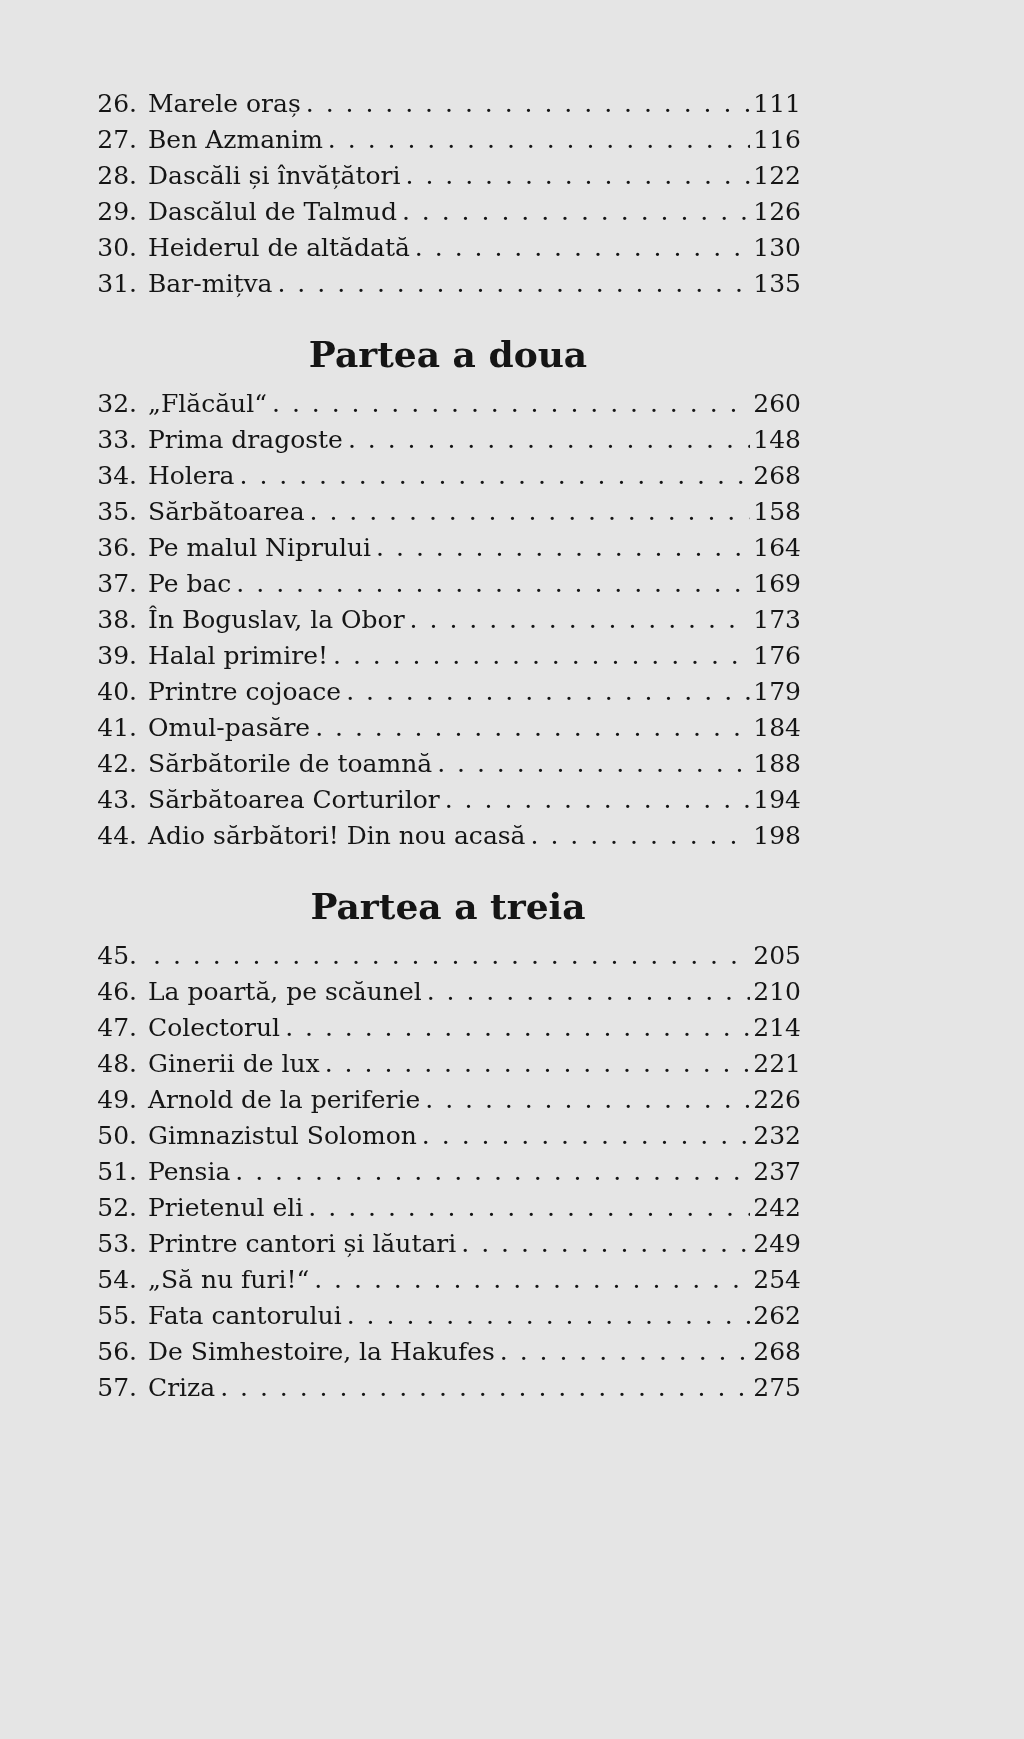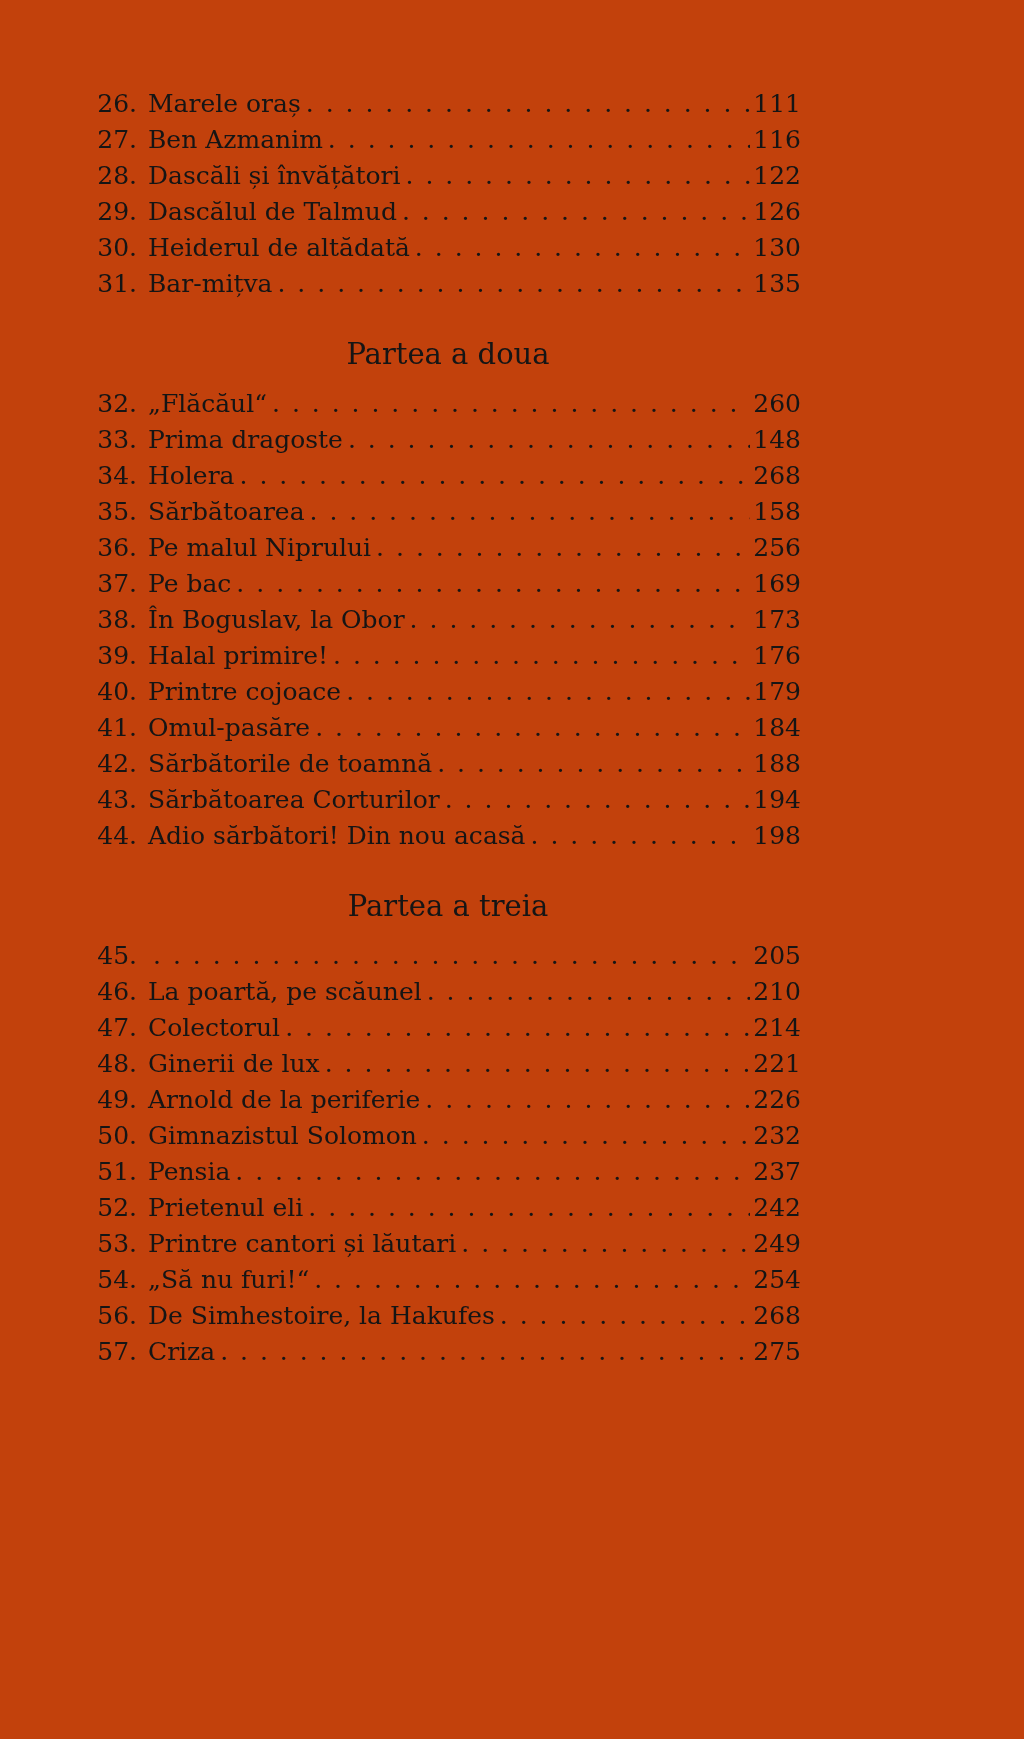--- a/index.html
+++ b/index.html
@@ -4,21 +4,21 @@
 <style>
   html, body {
     margin: 0;
     padding: 0;
     background: #ffffff;
   }
   .page {
     position: relative;
     width: 1024px;
     min-height: 1739px;
-    background: #c2410c;
+    background: #e5e5e5;
     color: #151515;
     font-family: "DejaVu Serif", "Liberation Serif", serif;
     box-sizing: border-box;
     padding-top: 86px;
   }
   .toc {
     margin-left: 95px;
     width: 706px;
   }
   .entry {
@@ -43,24 +43,25 @@
     margin: 0 3px 0 5px;
     letter-spacing: 2px;
   }
   .leader::after {
     content: ". . . . . . . . . . . . . . . . . . . . . . . . . . . . . . . . . . . . . . . . . . . . . . . . . . . . . . . . . . . . . . . . . . . . . . . . . . . .";
   }
   .pagenum {
     flex: 0 0 auto;
   }
   .section-heading {
-    font-size: 29px;
+    font-size: 36px;
     line-height: 36px;
     text-align: center;
     margin: 34px 0 14px 0;
+    font-weight: bold;
   }
 </style>
 </head>
 <body>
 
 <div class="page">
   <div class="toc">
       <div class="entry">
         <span class="num">26.</span>
         <span class="title">Marele oraș</span>
@@ -119,21 +120,21 @@
       <div class="entry">
         <span class="num">35.</span>
         <span class="title">Sărbătoarea</span>
         <span class="leader"></span>
         <span class="pagenum">158</span>
       </div>
       <div class="entry">
         <span class="num">36.</span>
         <span class="title">Pe malul Niprului</span>
         <span class="leader"></span>
-        <span class="pagenum">256</span>
+        <span class="pagenum">164</span>
       </div>
       <div class="entry">
         <span class="num">37.</span>
         <span class="title">Pe bac</span>
         <span class="leader"></span>
         <span class="pagenum">169</span>
       </div>
       <div class="entry">
         <span class="num">38.</span>
         <span class="title">În Boguslav, la Obor</span>
@@ -228,20 +229,26 @@
         <span class="num">53.</span>
         <span class="title">Printre cantori și lăutari</span>
         <span class="leader"></span>
         <span class="pagenum">249</span>
       </div>
       <div class="entry">
         <span class="num">54.</span>
         <span class="title">„Să nu furi!“</span>
         <span class="leader"></span>
         <span class="pagenum">254</span>
+      </div>
+      <div class="entry">
+        <span class="num">55.</span>
+        <span class="title">Fata cantorului</span>
+        <span class="leader"></span>
+        <span class="pagenum">262</span>
       </div>
       <div class="entry">
         <span class="num">56.</span>
         <span class="title">De Simhestoire, la Hakufes</span>
         <span class="leader"></span>
         <span class="pagenum">268</span>
       </div>
       <div class="entry">
         <span class="num">57.</span>
         <span class="title">Criza</span>

